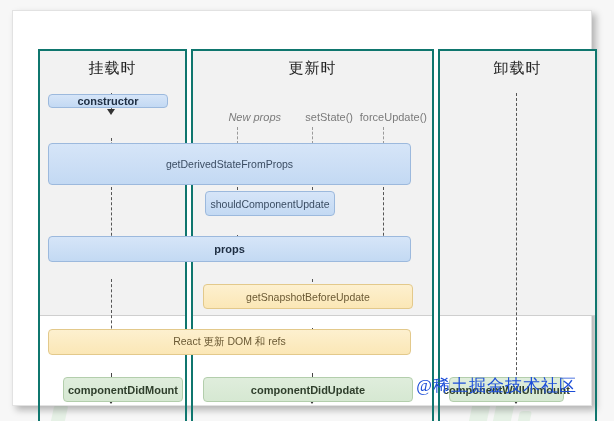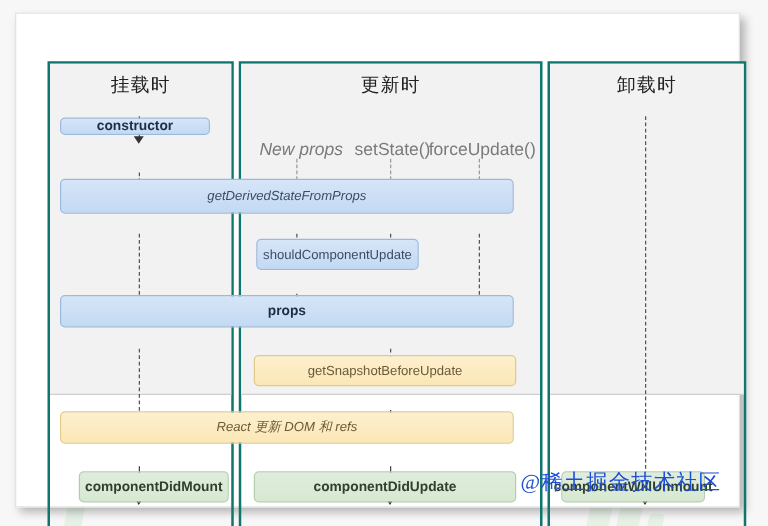--- a/index.html
+++ b/index.html
@@ -95,30 +95,30 @@
     border:1px solid #e3c98b;
     color:#6b5a34;
   }
   .box.green{
     background:linear-gradient(#dfeddc,#d6e8d2);
     border:1px solid #b3ceac;
     color:#2f3f2c;
     font-weight:bold;
     font-size:11px;
   }
-  .box.italic{font-style:italic;}
+  .box.italic{}
 
   
   .trigger{
     position:absolute;
-    font-size:14px;
+    font-size:11px;
     color:#7a7a7a;
     font-style:italic;
     white-space:nowrap;
-    text-align:center;
+    text-align:right;
   }
   .trigger.plain{font-style:normal;}
 
   
   .xmark{
     position:absolute;
     color:#a5281f;
     font-size:13px;
     font-weight:bold;
     line-height:1;
@@ -215,21 +215,21 @@
     <div class="panel" id="panel-unmount">
       <div class="panel-render-tint"></div>
       <div class="panel-title">卸载时</div>
 
       <div class="vline" style="left:76px;top:42px;height:307px;"></div>
       <div class="arrow" style="left:72px;top:347px;"></div>
     </div>
 
     <div class="box blue bold" style="left:35px;top:83px;width:120px;height:14px;">constructor</div>
 
-    <div class="box blue" style="left:35px;top:132px;width:363px;height:28px;font-style:italic;">getDerivedStateFromProps</div>
+    <div class="box blue" style="left:35px;top:132px;width:363px;height:42px;">getDerivedStateFromProps</div>
 
     <div class="box blue" style="left:192px;top:180px;width:130px;height:25px;text-align:right;">shouldComponentUpdate</div>
 
     <div class="box blue bold" style="left:35px;top:225px;width:363px;height:26px;">props</div>
 
     <div class="box yellow" style="left:190px;top:273px;width:210px;height:25px;">getSnapshotBeforeUpdate</div>
 
     <div class="box yellow italic" style="left:35px;top:318px;width:363px;height:26px;">React 更新 DOM 和 refs</div>
 
     <div class="box green" style="left:50px;top:366px;width:120px;height:25px;">componentDidMount</div>

